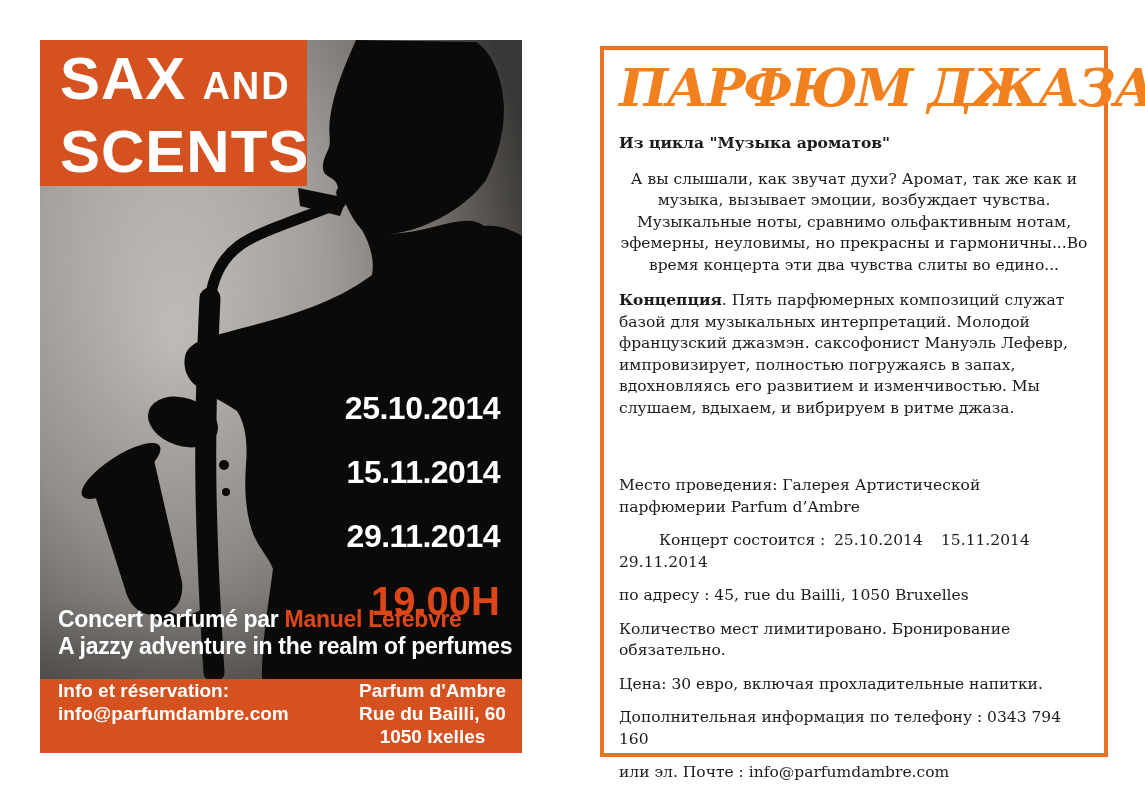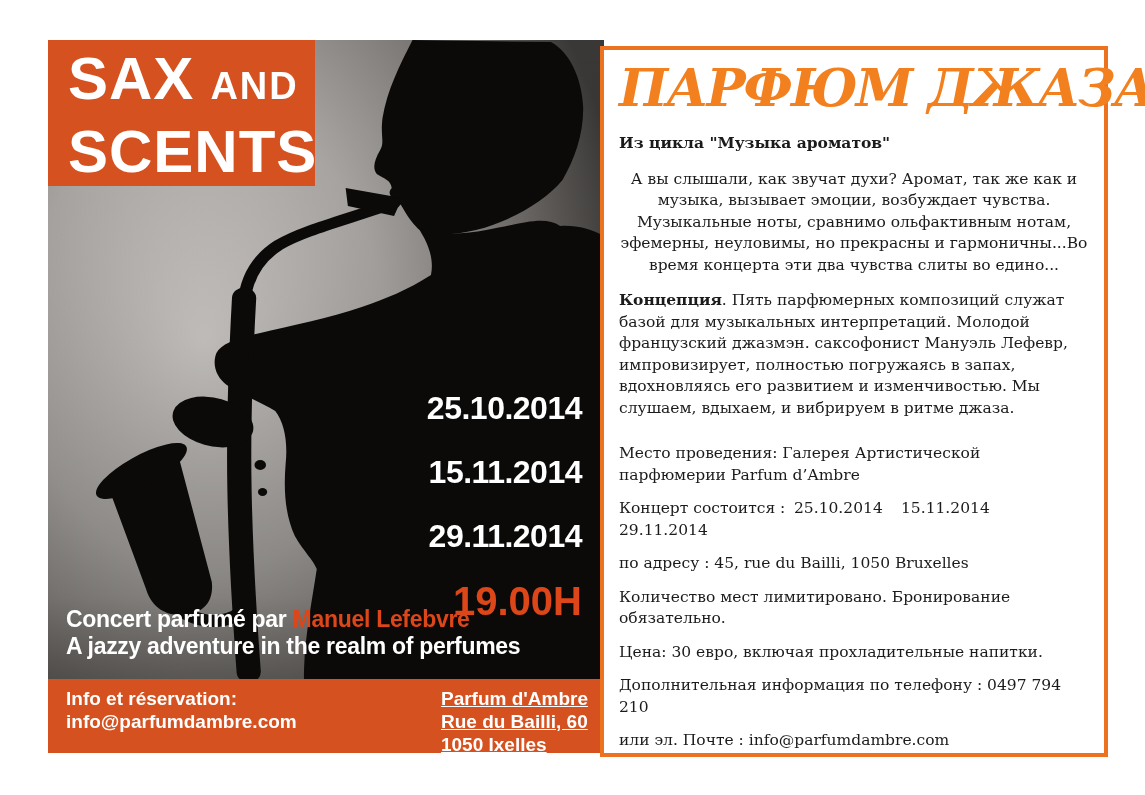--- a/index.html
+++ b/index.html
@@ -16,21 +16,21 @@
   }
   *{box-sizing:border-box;}
   html,body{margin:0;padding:0;}
   body{
     width:1145px;height:795px;position:relative;background:#ffffff;
     font-family:"Liberation Sans",sans-serif;overflow:hidden;
   }
 
   
   .poster{
-    position:absolute;left:48px;top:40px;width:556px;height:713px;
+    position:absolute;left:40px;top:40px;width:482px;height:713px;
     overflow:hidden;background:#888;
   }
   .photo{position:absolute;inset:0;}
   .photo svg{display:block;width:100%;height:100%;}
 
   .title-block{
     position:absolute;left:0;top:0;width:267px;height:146px;
     background:var(--poster-orange);color:var(--text-white);
     padding:6px 0 0 20px;line-height:66px;
   }
@@ -48,43 +48,43 @@
   .concert-lines{
     position:absolute;left:18px;top:566px;color:var(--text-white);
     font-weight:bold;font-size:23px;line-height:27px;letter-spacing:-0.3px;white-space:nowrap;
   }
   .concert-lines .name{color:var(--accent-orange);}
 
   .pfooter{
     position:absolute;left:0;right:0;bottom:0;height:74px;
     background:var(--poster-orange);color:var(--text-white);
     display:flex;justify-content:space-between;
-    padding:8px 16px 0 18px;font-weight:bold;font-size:19px;line-height:23px;
-  }
-  .pfooter .col-right{text-align:left;text-decoration:underline;}
+    padding:0 16px 0 18px;font-weight:bold;font-size:19px;line-height:23px;
+  }
+  .pfooter .col-right{text-align:center;}
 
   
   .flyer{
     position:absolute;left:600px;top:46px;width:508px;height:711px;
     border:4px solid var(--flyer-border);background:#ffffff;
     padding:6px 15px 0 15px;
     font-family:"DejaVu Serif","Liberation Serif",serif;
     color:var(--flyer-text);
   }
   .flyer h1{
     margin:0 0 12px 0;font-size:52px;line-height:64px;
     font-style:italic;font-weight:bold;color:var(--flyer-title);
     letter-spacing:-2px;white-space:nowrap;
   }
   .flyer p{margin:0 0 12px 0;font-size:15.5px;line-height:21.5px;max-width:478px;}
   .flyer .bold{font-weight:bold;}
   .flyer .subtitle{margin-bottom:15px;}
   .flyer .intro{margin-bottom:13px;text-align:center;}
-  .flyer .concept{margin-bottom:24px;}
-  .flyer .dates-row .lbl{display:inline-block;width:175px;}
+  .flyer .concept{margin-bottom:56px;}
+  .flyer .dates-row .lbl{display:inline-block;width:175px;margin-left:40px;}
   .flyer .dates-row .d{display:inline-block;width:107px;}
 </style>
 </head>
 <body>
 
 <div class="poster">
 
   <div class="photo">
     <svg viewBox="0 0 482 713" preserveAspectRatio="none">
       <defs>
@@ -195,15 +195,15 @@
 
   <p class="concept"><span class="bold">Концепция</span><span>. Пять парфюмерных композиций служат базой  для музыкальных интерпретаций. Молодой французский джазмэн. саксофонист Мануэль Лефевр, импровизирует, полностью погружаясь в запах, вдохновляясь его развитием и изменчивостью. Мы слушаем, вдыхаем, и вибрируем в ритме джаза.</span></p>
 
   <p>Место проведения: Галерея Артистической парфюмерии Parfum d’Ambre</p>
 
   <p class="dates-row"><span class="lbl">Концерт состоится :</span><span class="d">25.10.2014</span><span class="d">15.11.2014</span><span class="d">29.11.2014</span></p>
 
   <p>по адресу : 45, rue du Bailli, 1050 Bruxelles</p>
   <p>Количество мест лимитировано. Бронирование обязательно.</p>
   <p>Цена: 30 евро, включая прохладительные напитки.</p>
-  <p>Дополнительная информация по телефону : 0497 794 210</p>
+  <p>Дополнительная информация по телефону : 0343 794 160</p>
   <p>или эл. Почте : info@parfumdambre.com</p>
 </div>
 
 </body></html>

